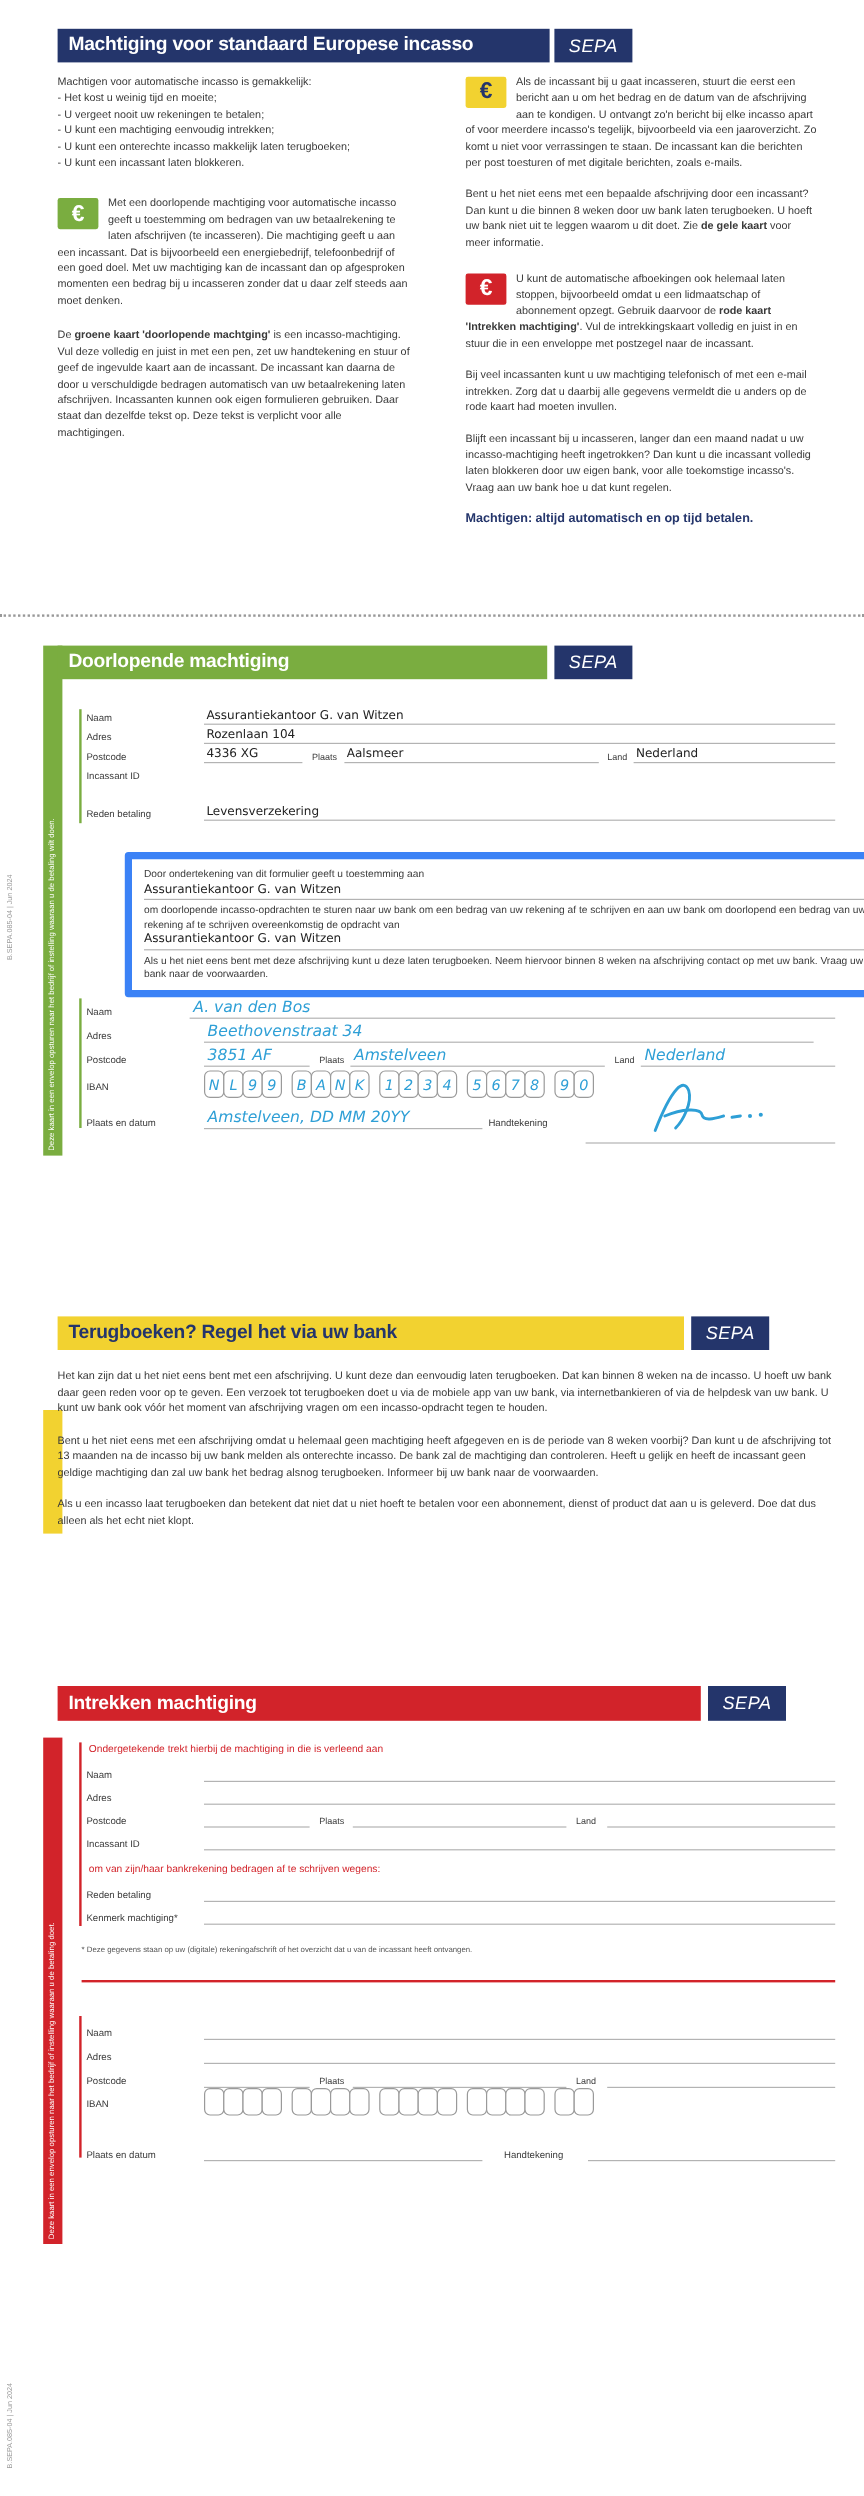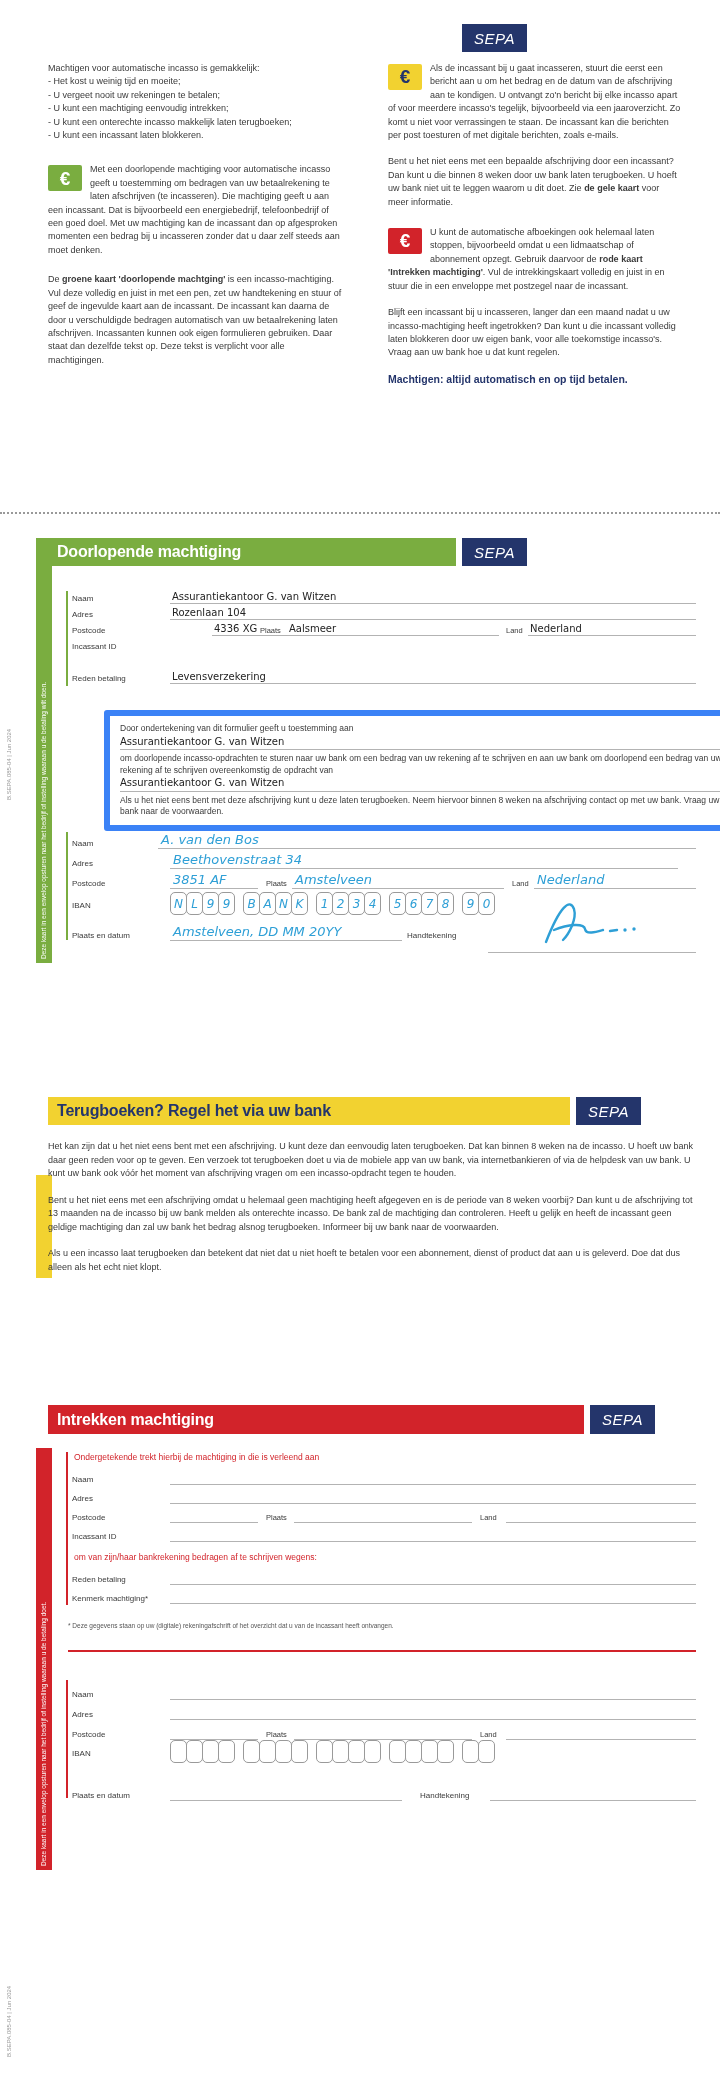--- a/index.html
+++ b/index.html
@@ -65,20 +65,23 @@
   .footnote{position:absolute;font-size:6.5px;color:#555;}
   .red-divider{position:absolute;left:68px;width:628px;height:2px;background:#D2232A;}
   .sig-line{position:absolute;border-bottom:1px solid #b3b3b3;}
   .sig{position:absolute;}
 </style>
 </head>
 <body>
 
 <div id="page">
 
+  <div class="bar navy-bg" style="left:48px;top:24px;width:410px;height:28px;">
+    <span>Machtiging voor standaard Europese incasso</span>
+  </div>
   <div class="sepa-box" style="left:462px;top:24px;width:65px;height:28px;">
     <span>SEPA</span>
   </div>
 
   <div class="col" style="left:48px;top:62px;width:294px;">
     <p class="prelines">Machtigen voor automatische incasso is gemakkelijk:
 - Het kost u weinig tijd en moeite;
 - U vergeet nooit uw rekeningen te betalen;
 - U kunt een machtiging eenvoudig intrekken;
 - U kunt een onterechte incasso makkelijk laten terugboeken;
@@ -96,20 +99,21 @@
       <span class="euro yellow-bg">
           <span>€</span>
         </span><span>Als de incassant bij u gaat incasseren, stuurt die eerst een bericht aan u om het bedrag en de datum van de afschrijving aan te kondigen. U ontvangt zo'n bericht bij elke incasso apart of voor meerdere incasso's tegelijk, bijvoorbeeld via een jaaroverzicht. Zo komt u niet voor verrassingen te staan. De incassant kan die berichten per post toesturen of met digitale berichten, zoals e-mails.</span>
     </p>
     <p><span>Bent u het niet eens met een bepaalde afschrijving door een incassant? Dan kunt u die binnen 8 weken door uw bank laten terugboeken. U hoeft uw bank niet uit te leggen waarom u dit doet. Zie </span><b>de gele kaart</b><span> voor meer informatie.</span></p>
     <p style="margin-top:17px;">
       <span class="euro red-bg">
           <span>€</span>
         </span><span>U kunt de automatische afboekingen ook helemaal laten stoppen, bijvoorbeeld omdat u een lidmaatschap of abonnement opzegt. Gebruik daarvoor de </span><b>rode kaart 'Intrekken machtiging'</b><span>. Vul de intrekkingskaart volledig en juist in en stuur die in een enveloppe met postzegel naar de incassant.</span>
     </p>
+    <p>Bij veel incassanten kunt u uw machtiging telefonisch of met een e-mail intrekken. Zorg dat u daarbij alle gegevens vermeldt die u anders op de rode kaart had moeten invullen.</p>
     <p>Blijft een incassant bij u incasseren, langer dan een maand nadat u uw incasso-machtiging heeft ingetrokken? Dan kunt u die incassant volledig laten blokkeren door uw eigen bank, voor alle toekomstige incasso's. Vraag aan uw bank hoe u dat kunt regelen.</p>
     <p class="tagline">Machtigen: altijd automatisch en op tijd betalen.</p>
   </div>
 
   <div class="cutline"></div>
 
   <div class="doc-code" style="left:6px;top:688px;height:112px;">B.SEPA.085-04 | Jun 2024</div>
 
   <div class="strip green-bg" style="left:36px;top:538px;height:425px;">
     <span>Deze kaart in een envelop opsturen naar het bedrijf of instelling waaraan u de betaling wilt doen.</span>
@@ -130,21 +134,21 @@
       </span>
   </div>
   <div class="frow" style="top:604px;">
     <span class="lb" style="left:4px;">Adres</span>
     <span class="ln" style="left:102px;right:2px;">
         <span class="typed">Rozenlaan 104</span>
       </span>
   </div>
   <div class="frow" style="top:620px;">
     <span class="lb" style="left:4px;">Postcode</span>
-    <span class="ln" style="left:102px;width:82px;margin-left:42px;">
+    <span class="ln" style="left:102px;width:82px;">
         <span class="typed">4336 XG</span>
       </span>
     <span class="lb inline" style="left:192px;">Plaats</span>
     <span class="ln" style="left:219px;width:212px;">
         <span class="typed">Aalsmeer</span>
       </span>
     <span class="lb inline" style="left:438px;">Land</span>
     <span class="ln" style="left:460px;right:2px;">
         <span class="typed">Nederland</span>
       </span>

